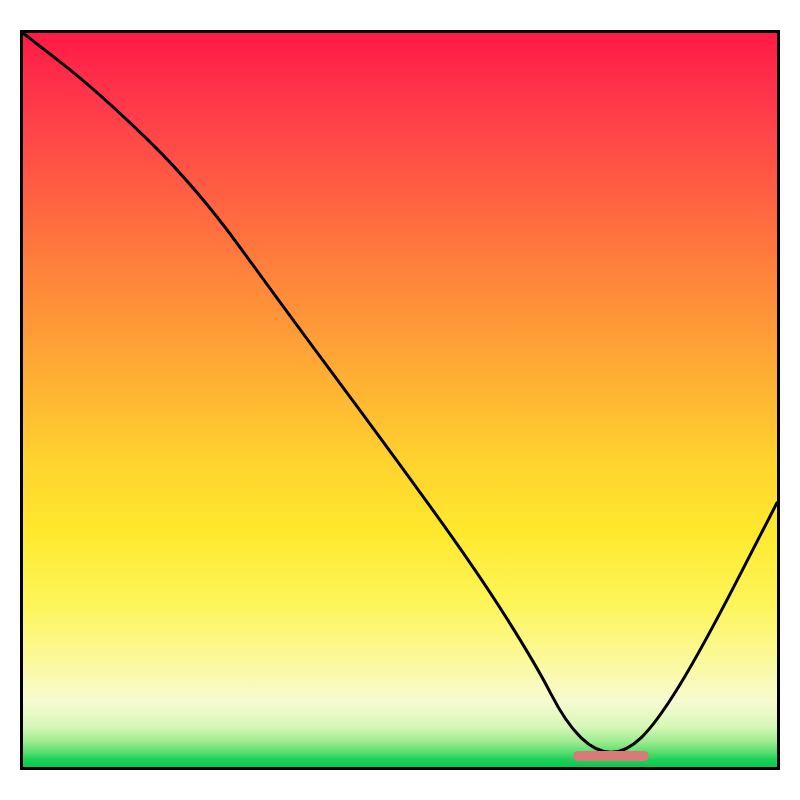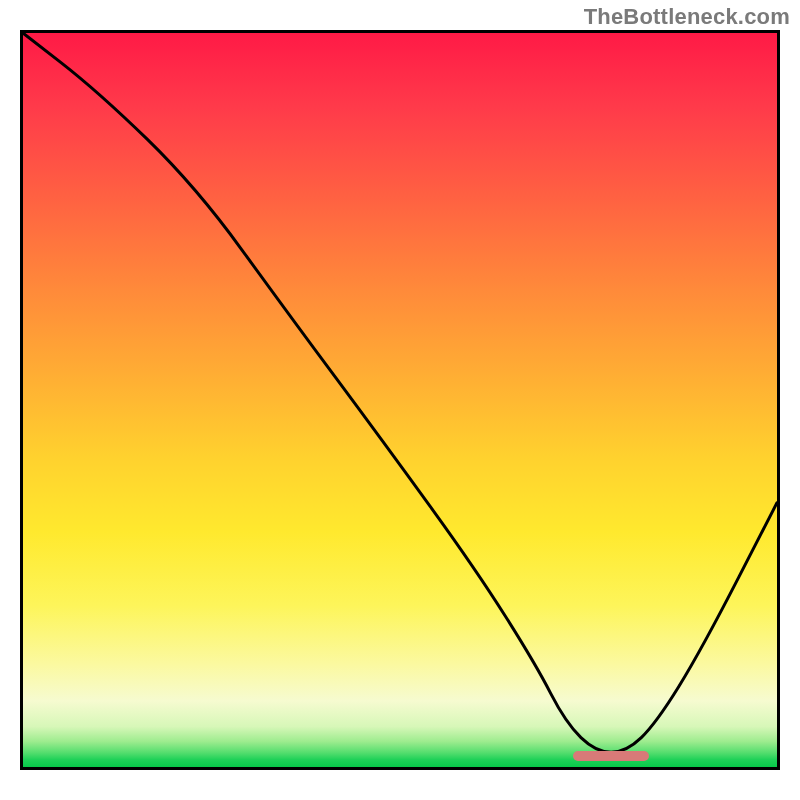--- a/index.html
+++ b/index.html
@@ -75,21 +75,20 @@
     height: 10px;
     border-radius: 5px;
     background: #d87a78; 
   }
 </style>
 </head>
 <body>
 
 <div class="frame">
 
-  <div class="watermark">TheBottleneck.com</div>
 
   <div class="plot-border">
     <div class="gradient"></div>
 
     <svg class="curve" viewBox="0 0 754 734" preserveAspectRatio="none">
       <path id="curve-path" fill="none" stroke="#000" stroke-width="3" stroke-linecap="round" stroke-linejoin="round" d="M 0 0 Q 0 0 37.7 29.360000000000014 Q 75.4 58.72000000000003 124.41000000000001 106.43 Q 173.42000000000002 154.14 218.66 216.53 Q 263.9 278.92 312.90999999999997 344.98 Q 361.91999999999996 411.04 407.15999999999997 473.42999999999995 Q 452.4 535.8199999999999 482.56 583.53 Q 512.72 631.24 527.8 660.6 Q 542.88 689.96 557.96 704.6400000000001 Q 573.04 719.32 588.12 719.32 Q 603.2 719.32 618.28 704.6400000000001 Q 633.36 689.96 655.98 653.26 Q 678.6 616.56 716.3 543.16 T 754 469.76"></path>
     </svg>
 
     <div id="opt-marker" class="marker" style="left: 550.42px; width: 75.4px; top: 717.99px;"></div>
   </div>

